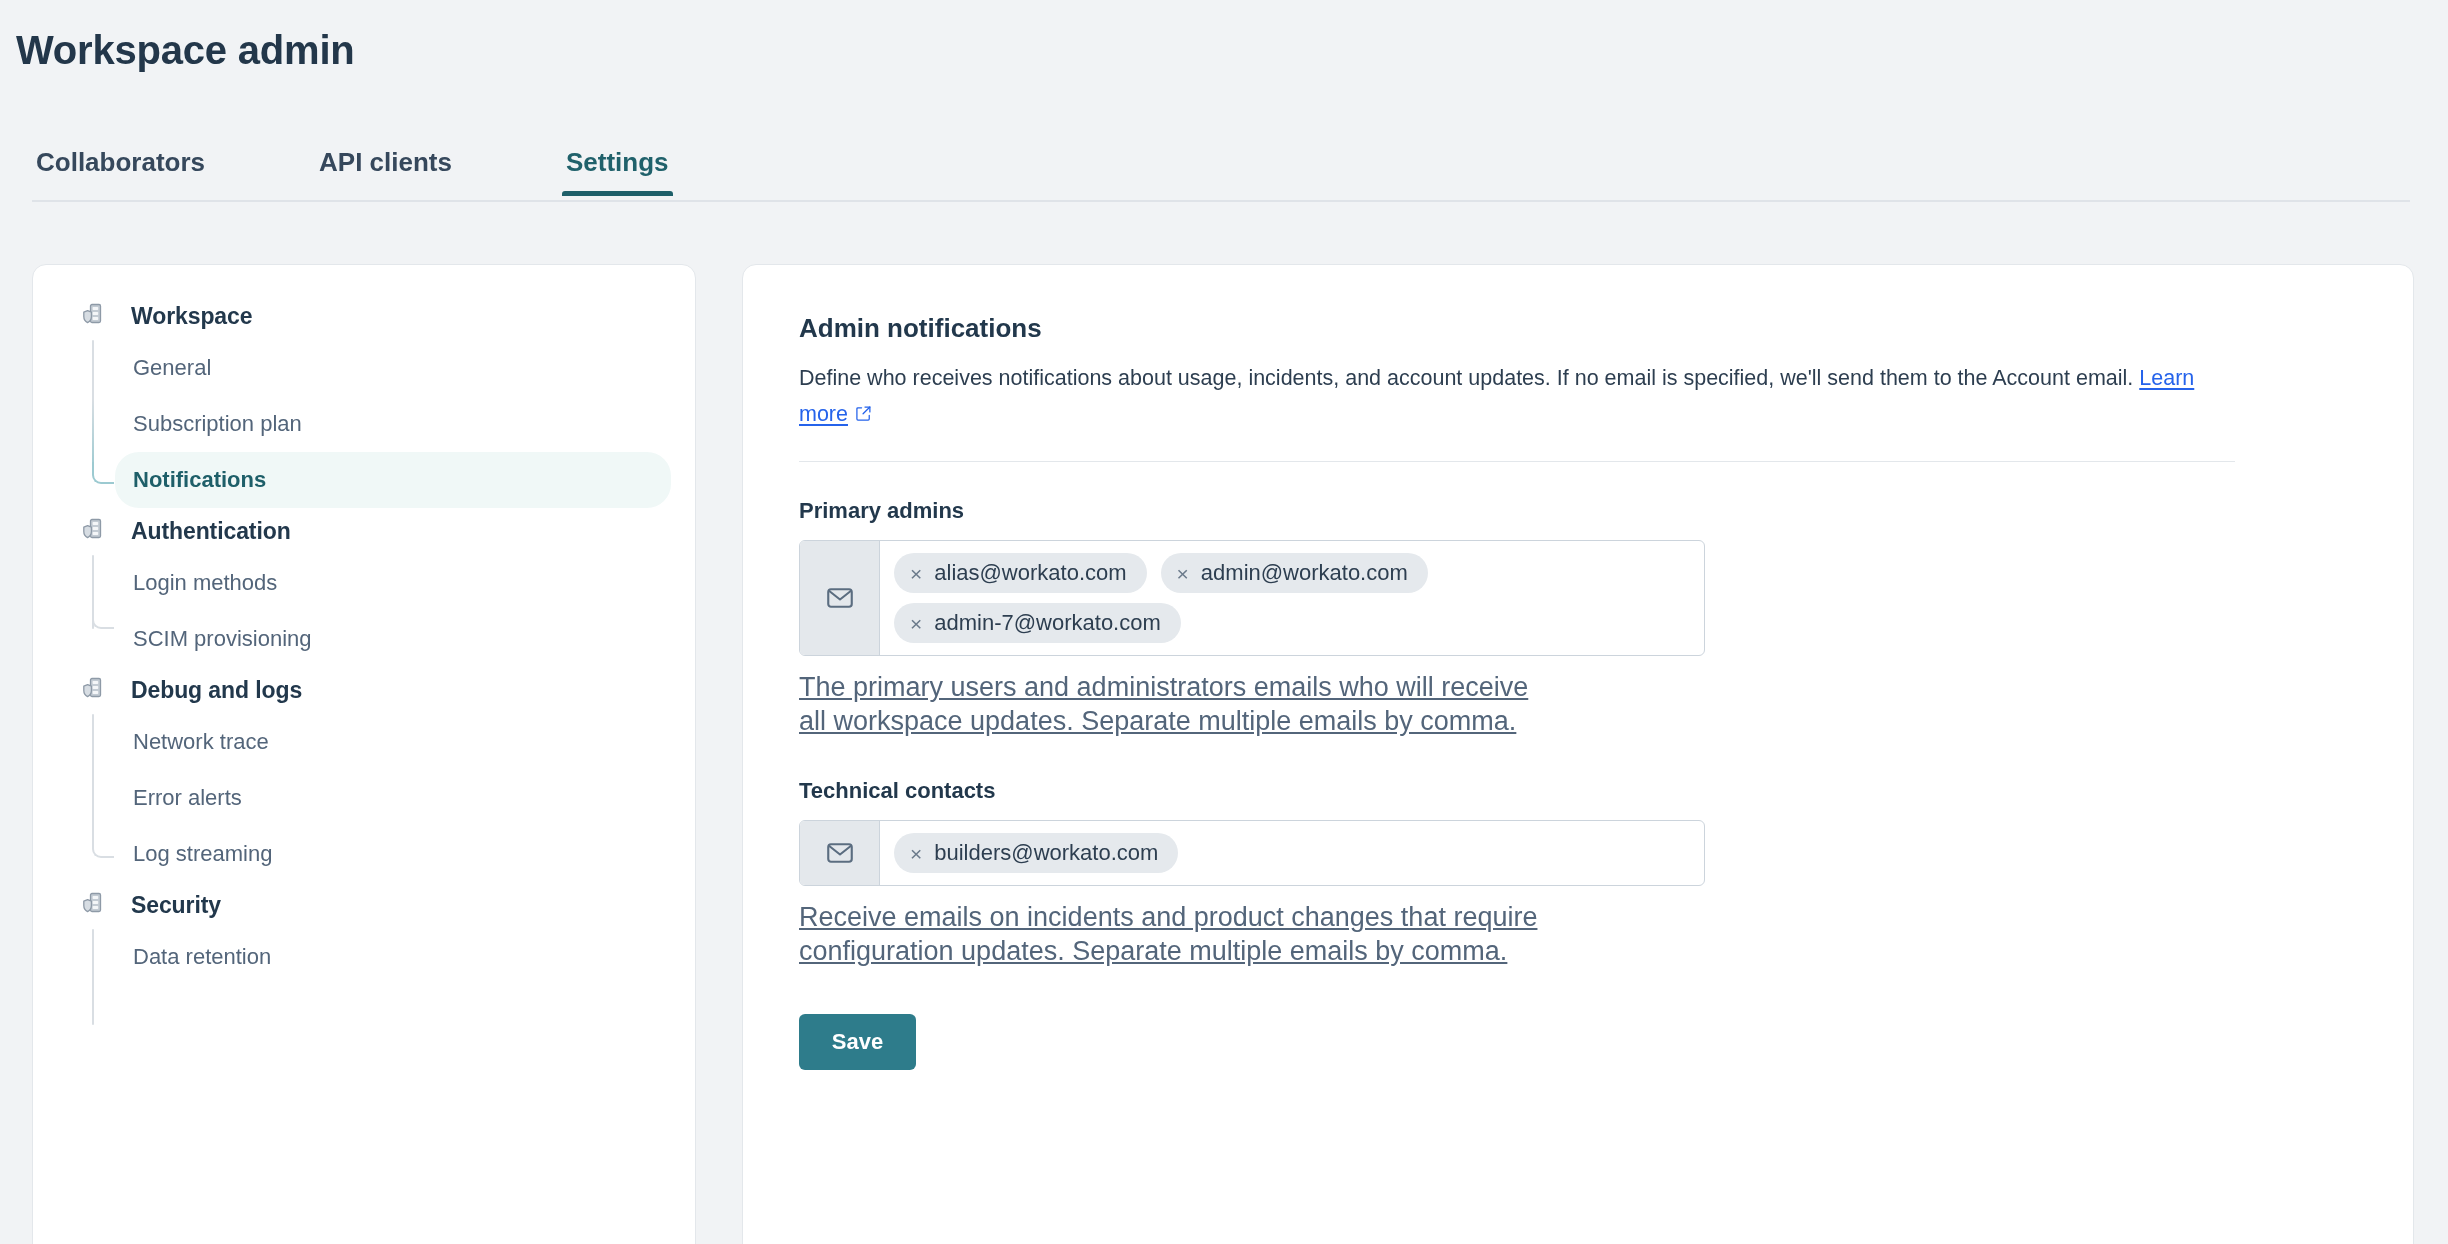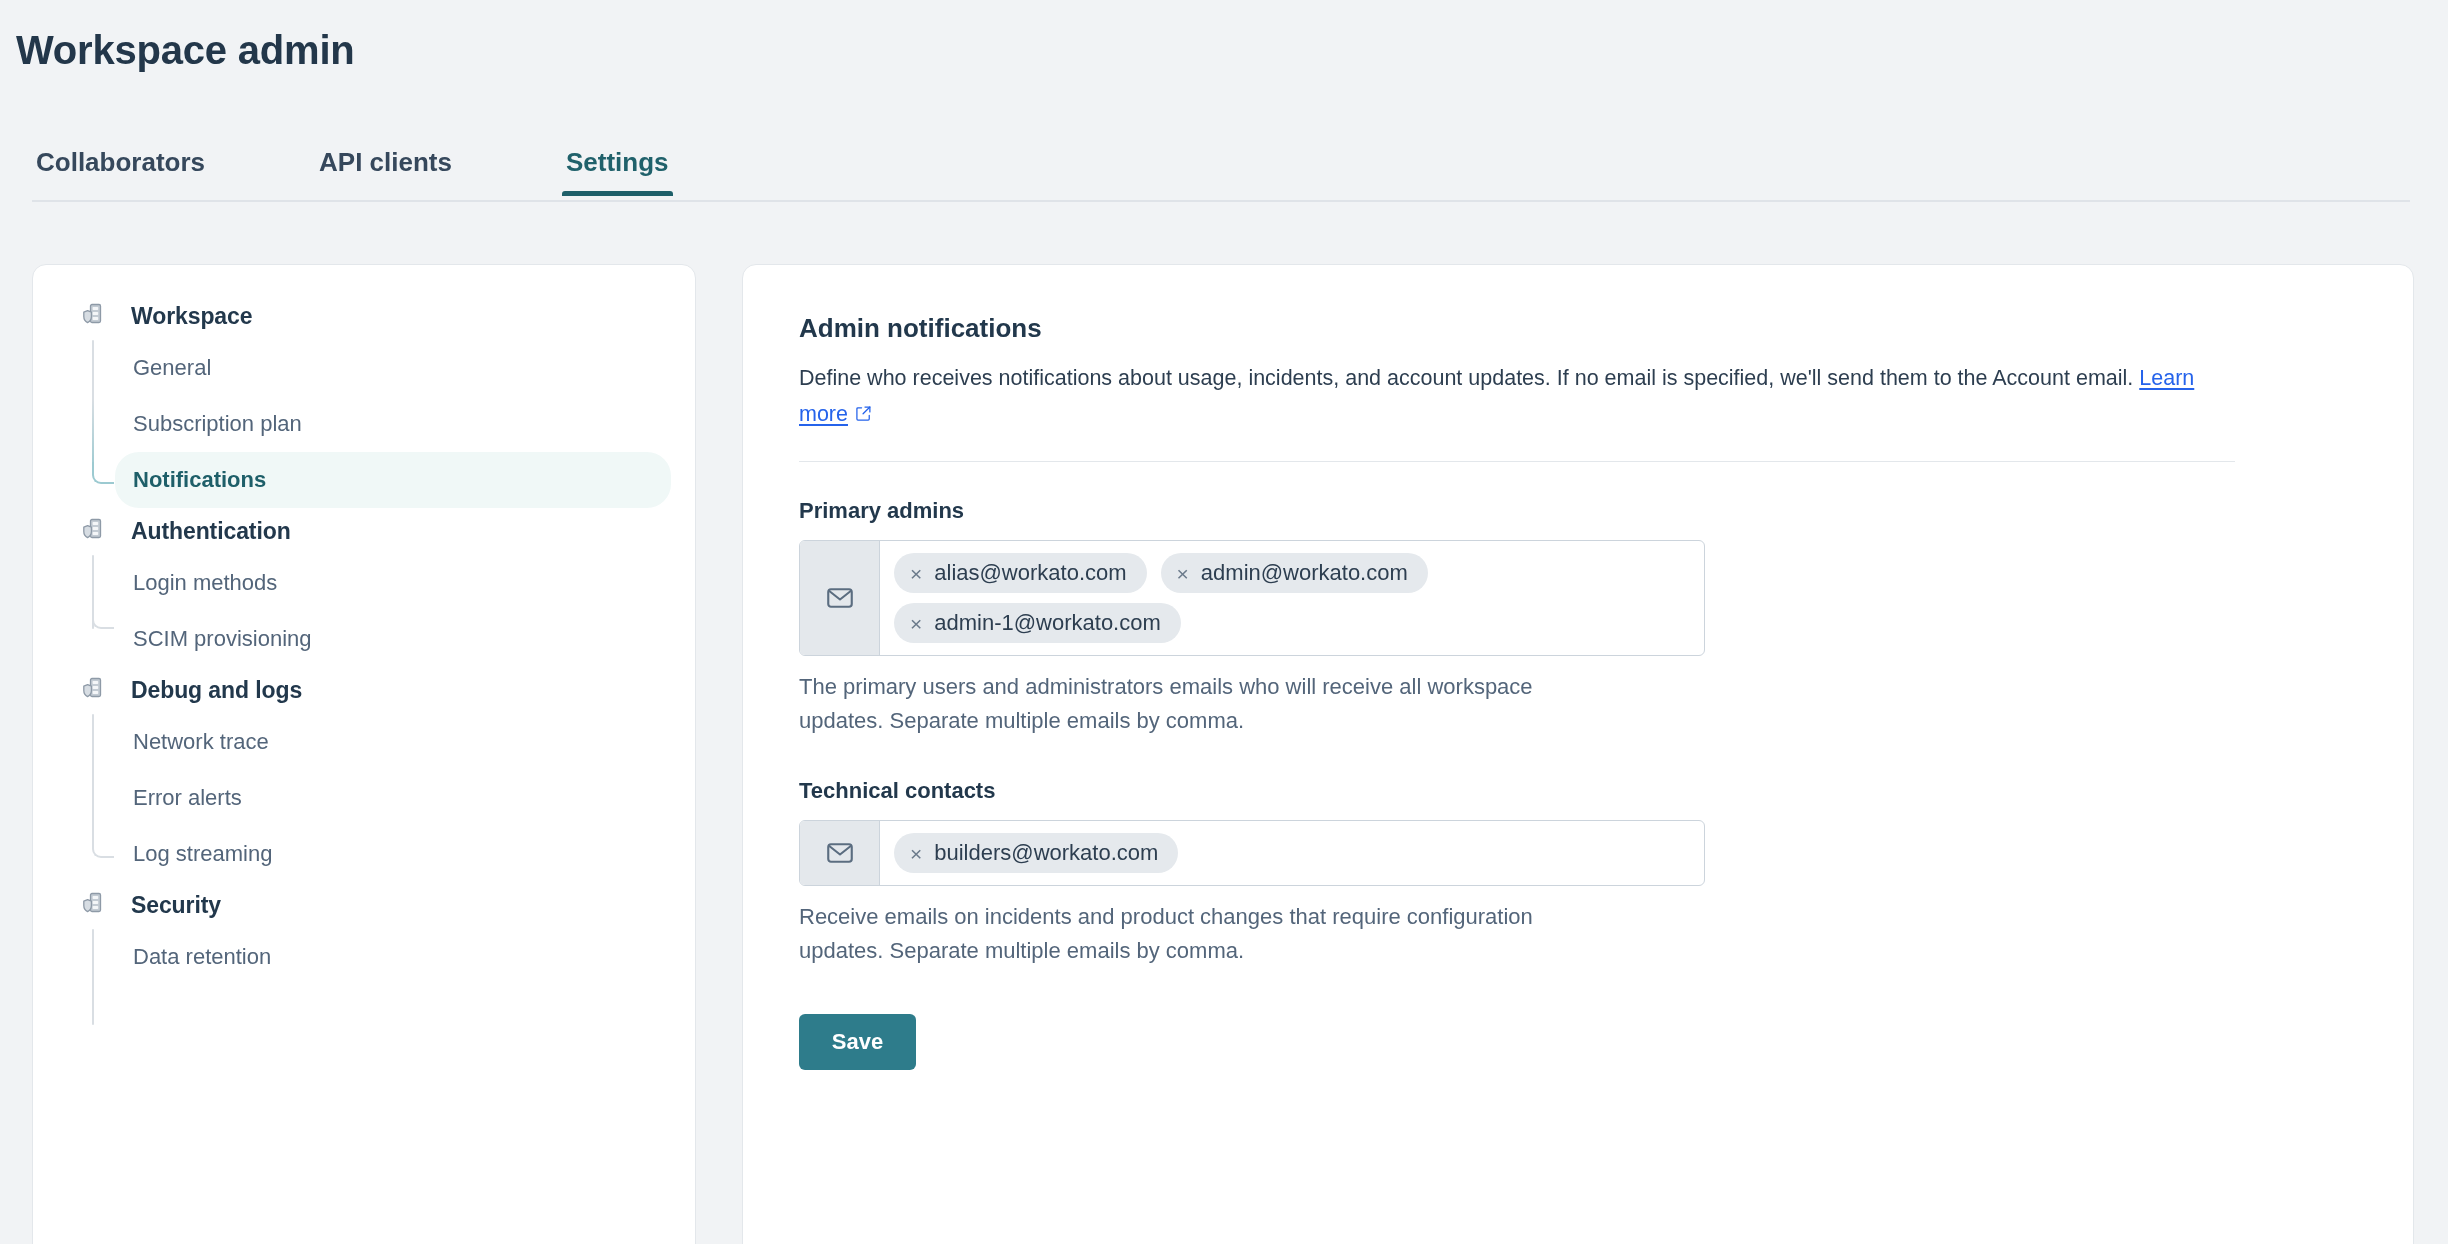--- a/index.html
+++ b/index.html
@@ -261,24 +261,25 @@
   }
   .chip-x {
     font-size: 21px;
     line-height: 1;
     color: #6b7a8b;
     cursor: pointer;
   }
 
   .help-text {
     margin-top: 14px;
-    font-size: 22px;
+    font-size: 27px;
     line-height: 34px;
     color: #53657a;
     max-width: 760px;
+    text-decoration: underline;
   }
 
   .save-btn {
     margin-top: 46px;
     display: inline-flex;
     align-items: center;
     justify-content: center;
     width: 117px;
     height: 56px;
     border: none;
@@ -426,21 +427,21 @@
             <span class="chip">
                 <span class="chip-x">×</span>
                 <span>alias@workato.com</span>
               </span>
             <span class="chip">
                 <span class="chip-x">×</span>
                 <span>admin@workato.com</span>
               </span>
             <span class="chip">
                 <span class="chip-x">×</span>
-                <span>admin-1@workato.com</span>
+                <span>admin-7@workato.com</span>
               </span>
           </div>
         </div>
         <div class="help-text">The primary users and administrators emails who will receive all workspace updates. Separate multiple emails by comma.</div>
       </div>
 
       
       <div class="field-block" style="margin-top:40px;">
         <div class="field-label">Technical contacts</div>
         <div class="email-input">

